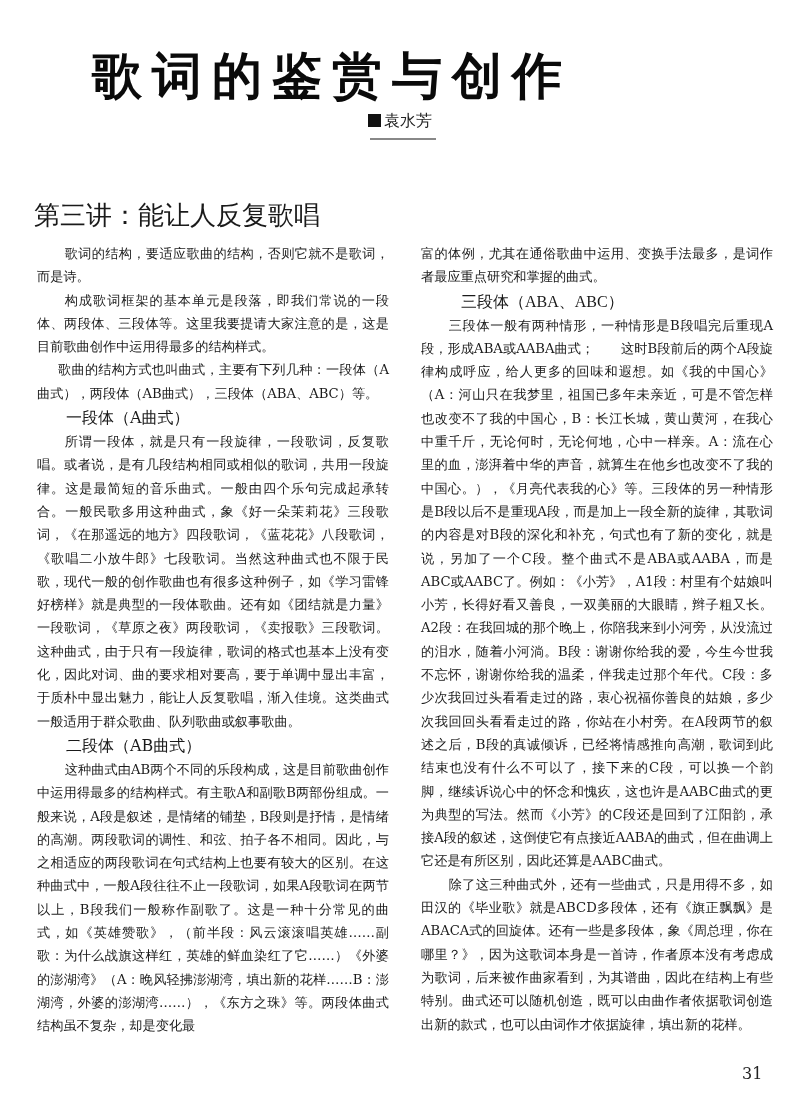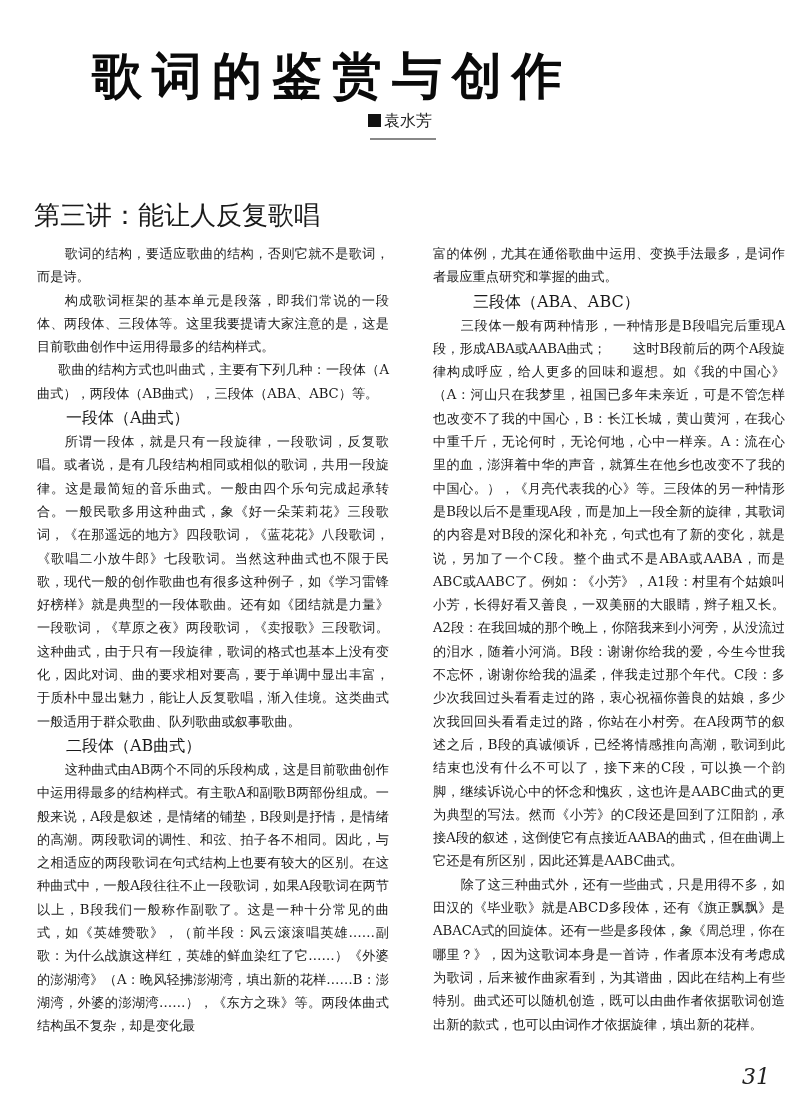--- a/index.html
+++ b/index.html
@@ -7,26 +7,26 @@
          font-family: "DejaVu Serif", "Liberation Serif", serif; }
   .title { position: absolute; left: 0; top: 46px; width: 664px; text-align: center;
            font-family: "DejaVu Sans", sans-serif; font-weight: bold; font-size: 50px;
            letter-spacing: 10px; color: #0a0a0a; line-height: 60px; }
   .author { position: absolute; left: 368px; top: 110px; font-size: 16px; line-height: 22px; color: #222; }
   .author .sq { display: inline-block; width: 13px; height: 13px; background: #111; margin-right: 3px; vertical-align: -1px; }
   .author-rule { position: absolute; left: 370px; top: 138px; width: 66px; height: 2px; background: #888; }
   .lecture { position: absolute; left: 34px; top: 198px; font-size: 26px; line-height: 34px; color: #1a1a1a; }
   .col { position: absolute; top: 242px; width: 352px; font-size: 13.2px; line-height: 23.3px; text-align: justify; }
   .col.left { left: 37px; }
-  .col.right { left: 433px; }
+  .col.right { left: 421px; }
   .col p { margin: 0; text-indent: 2.1em; }
   .col p.noindent { text-indent: 0; }
   .col h3 { margin: 0; font-weight: normal; font-size: 16px; line-height: 25px; padding-left: 29px; }
-  .col h3.tight { padding-left: 40px; }
-  .pagenum { position: absolute; left: 742px; top: 1064px; font-size: 22px; font-style: italic; color: #222; }
+  .col h3.tight { padding-left: 40px; font-family: Liberation Serif, serif; }
+  .pagenum { position: absolute; left: 742px; top: 1064px; font-size: 16px; color: #222; }
 </style>
 </head>
 <body>
 
 <div class="title">歌词的鉴赏与创作</div>
 
 <div class="author">
   <span class="sq"></span><span>袁水芳</span>
 </div>
 <div class="author-rule"></div>

